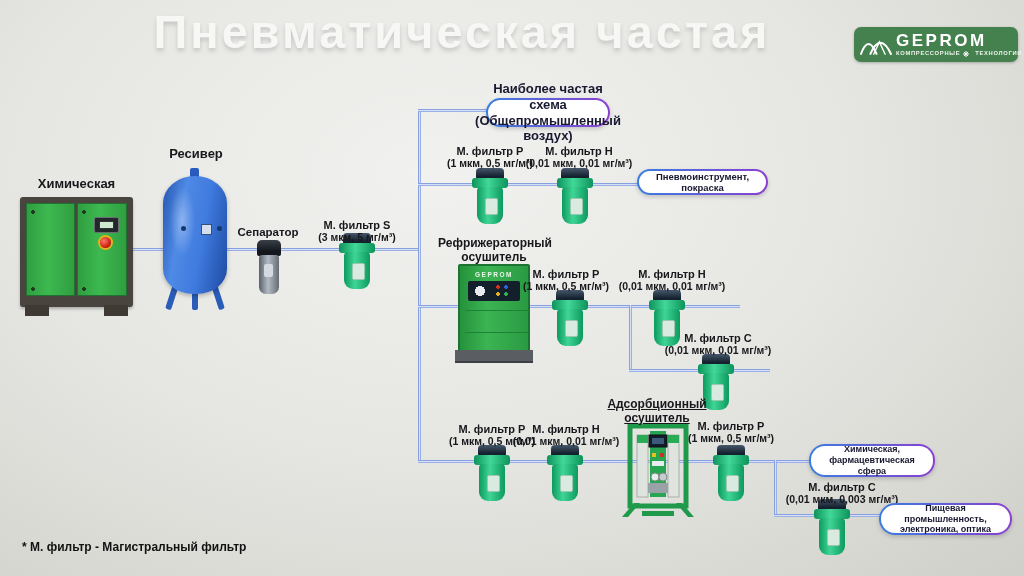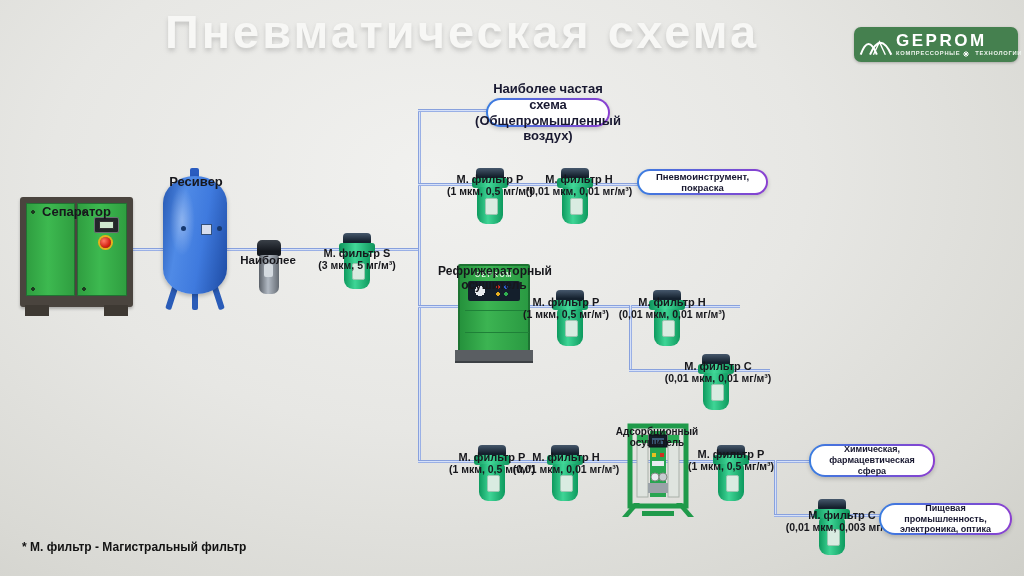--- a/index.html
+++ b/index.html
@@ -24,21 +24,21 @@
   .brand-name{font-size:17px;font-weight:bold;letter-spacing:2.5px;color:#fff;}
   .brand-sub{display:flex;align-items:center;gap:3px;margin-top:2px;font-size:5.8px;
     letter-spacing:.7px;color:#eef4ee;font-weight:bold;}
   
   .pipe-h{position:absolute;height:3px;z-index:1;
     background:linear-gradient(180deg,#5577cc,#dfe8fb 45%,#7b97dc);}
   .pipe-v{position:absolute;width:3px;z-index:1;
     background:linear-gradient(90deg,#5577cc,#dfe8fb 45%,#7b97dc);}
   
   .lbl{position:absolute;text-align:center;font-weight:bold;color:#17171c;
-    line-height:1.14;z-index:3;margin-top:28px;}
+    line-height:1.14;z-index:3;}
   .lbl .name{font-size:11px;white-space:nowrap;}
   .lbl .spec{font-size:10.5px;white-space:nowrap;}
   .eq-label{font-size:13px;white-space:nowrap;}
   
   .pill{
     position:absolute;z-index:3;display:flex;align-items:center;justify-content:center;
     text-align:center;font-weight:bold;color:#181830;box-sizing:border-box;
     border:2px solid transparent;border-radius:16px;padding:2px 7px;line-height:1.2;
     background:linear-gradient(#fff,#fff) padding-box,
                linear-gradient(90deg,#3a7de0,#8a3fd0) border-box;
@@ -124,21 +124,21 @@
   .adsorber{position:absolute;left:618px;top:423px;width:80px;height:97px;z-index:2;}
   
   .footnote{position:absolute;left:22px;top:540px;font-size:12px;font-weight:bold;color:#121212;
     z-index:3;}
 </style>
 </head>
 <body>
 
 <div id="stage">
 
-  <div class="page-title">Пневматическая схема</div>
+  <div class="page-title">Пневматическая частая</div>
 
   <div class="brand">
     <svg width="34" height="27" viewBox="0 0 40 30">
       <path d="M2 27 Q11 2 21 27" fill="none" stroke="#ffffff" stroke-width="2.4"></path>
       <path d="M13 27 Q25 -1 38 27" fill="none" stroke="#ffffff" stroke-width="2.4"></path>
       <path d="M17 27 L24 12 L31 27" fill="none" stroke="#ffffff" stroke-width="1.6"></path>
     </svg>
     <div class="brand-col">
       <span class="brand-name">GEPROM</span>
       <span class="brand-sub">
@@ -155,21 +155,21 @@
   <div class="pipe-v" style="left:418px;top:109px;height:354px;"></div>
   <div class="pipe-h" style="left:418px;top:109px;width:74px;"></div>
   <div class="pipe-h" style="left:418px;top:183px;width:226px;"></div>
   <div class="pipe-h" style="left:418px;top:305px;width:322px;"></div>
   <div class="pipe-v" style="left:629px;top:305px;height:66px;"></div>
   <div class="pipe-h" style="left:629px;top:369px;width:141px;"></div>
   <div class="pipe-h" style="left:418px;top:460px;width:396px;"></div>
   <div class="pipe-v" style="left:774px;top:460px;height:56px;"></div>
   <div class="pipe-h" style="left:774px;top:514px;width:111px;"></div>
 
-  <div class="lbl eq-label" style="left:14px;top:177px;width:125px;">Сепаратор</div>
+  <div class="lbl eq-label" style="left:14px;top:177px;width:125px;">Химическая</div>
   <div class="compressor">
     <div class="comp-frame"></div>
     <div class="comp-door left"></div>
     <div class="comp-door right"></div>
     <div class="comp-display">
       <div class="comp-screen"></div>
     </div>
     <div class="comp-button"></div>
     <div class="comp-foot l"></div>
     <div class="comp-foot r"></div>
@@ -182,21 +182,21 @@
     <div class="rec-leg c"></div>
     <div class="rec-leg r"></div>
     <div class="rec-body">
       <div class="rec-port" style="left:38px;top:48px;"></div>
       <div class="rec-dot" style="left:18px;top:50px;"></div>
       <div class="rec-dot" style="left:54px;top:50px;"></div>
     </div>
   </div>
 
   <div class="lbl" style="left:236px;top:226px;width:64px;">
-    <div class="name" style="font-size:11.5px;">Наиболее</div>
+    <div class="name" style="font-size:11.5px;">Сепаратор</div>
   </div>
   <div class="separator">
     <div class="sep-cap"></div>
     <div class="sep-body"></div>
     <div class="sep-sticker"></div>
   </div>
 
   <div class="lbl" style="left:302px;top:219px;width:110px;">
     <div class="name">М. фильтр S</div>
     <div class="spec">(3 мкм, 5 мг/м³)</div>
@@ -298,21 +298,21 @@
     <div class="spec">(0,01 мкм, 0,01 мг/м³)</div>
   </div>
   <div class="filter" style="left:547px;top:445px;">
     <div class="f-cap"></div>
     <div class="f-collar"></div>
     <div class="f-body"></div>
     <div class="f-sticker"></div>
   </div>
 
   <div class="lbl" style="left:605px;top:398px;width:104px;">
-    <div style="font-size:10px;">Адсорбционный осушитель</div>
+    <div style="font-size:12px;text-decoration:underline;">Адсорбционный осушитель</div>
   </div>
   <div class="adsorber">
     <svg width="80" height="97" viewBox="0 0 80 97">
       <polygon points="16,80 4,94 10,94 22,80" fill="#1f9a4a"></polygon>
       <polygon points="64,80 76,94 70,94 58,80" fill="#1f9a4a"></polygon>
       <rect x="24" y="88" width="32" height="5" fill="#1f9a4a"></rect>
       <rect x="12" y="3" width="56" height="80" fill="none" stroke="#1f9a4a" stroke-width="5"></rect>
       <rect x="19" y="12" width="11" height="62" fill="#dfe4df" stroke="#a8b0a8" stroke-width="1"></rect>
       <rect x="50" y="12" width="11" height="62" fill="#dfe4df" stroke="#a8b0a8" stroke-width="1"></rect>
       <rect x="19" y="12" width="11" height="8" fill="#2aab55"></rect>

